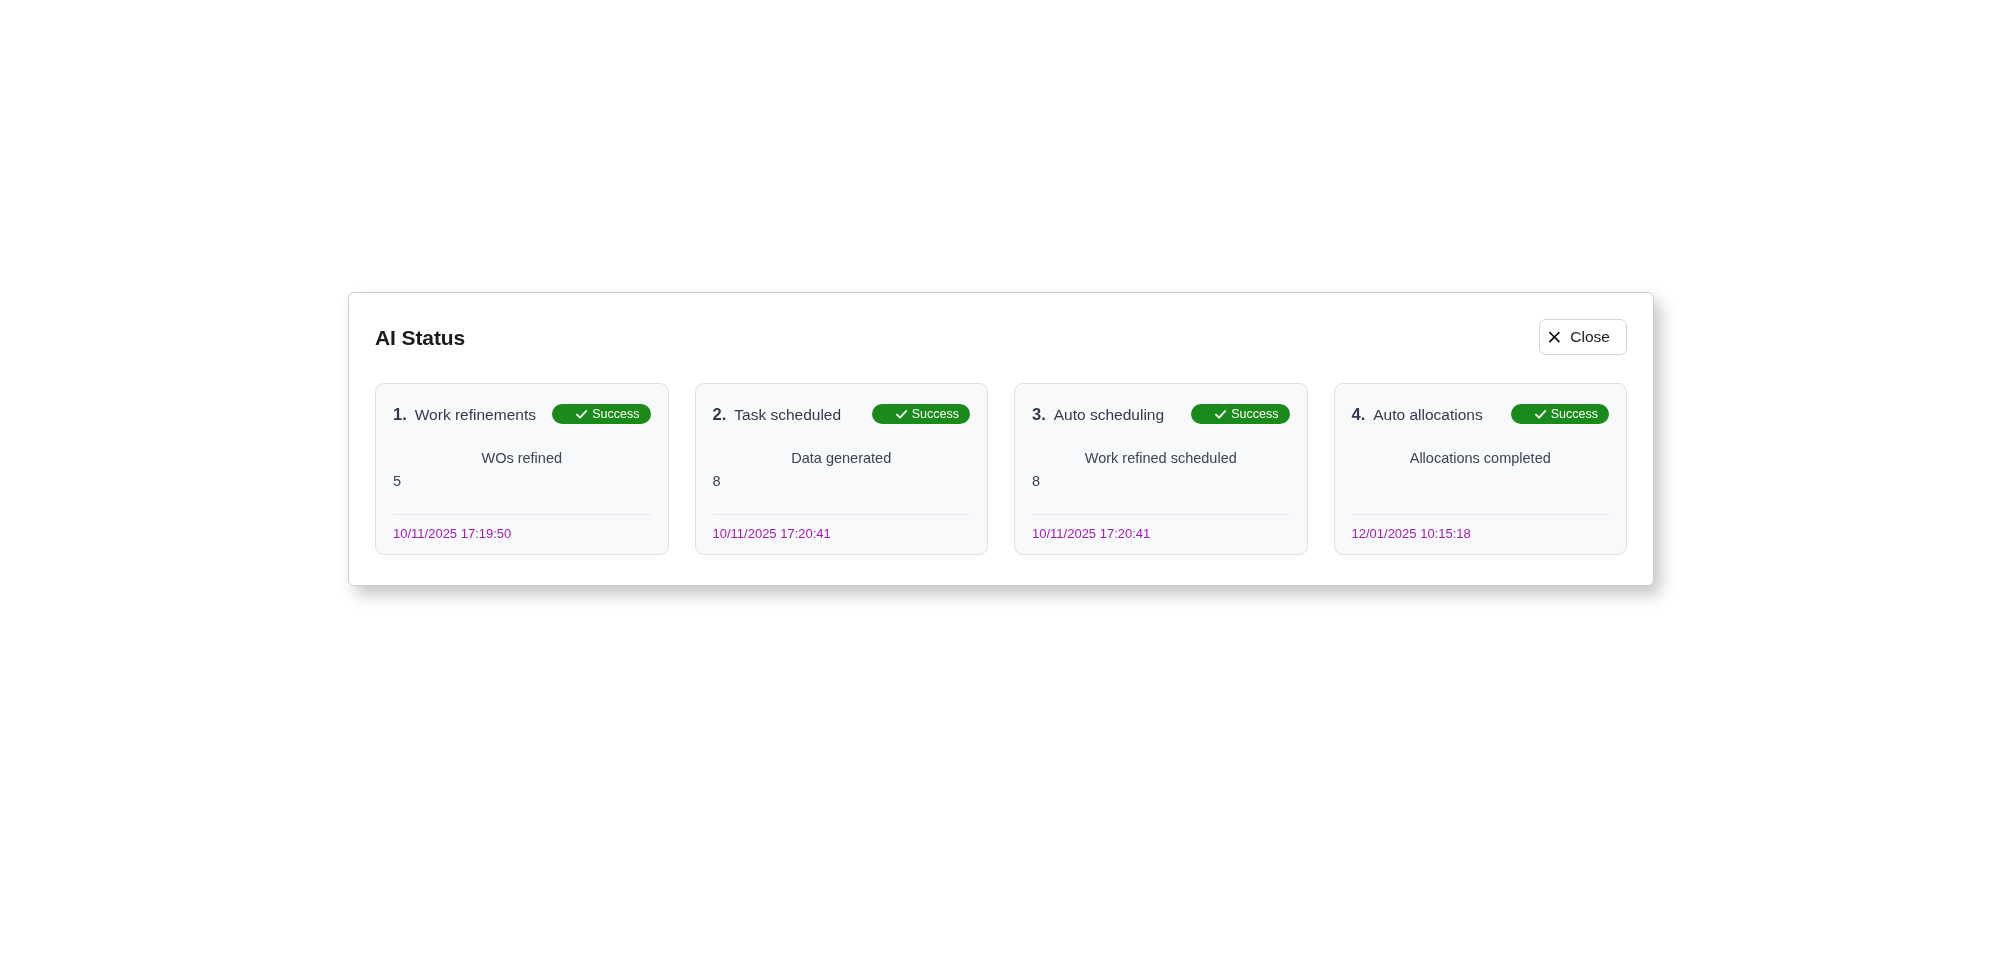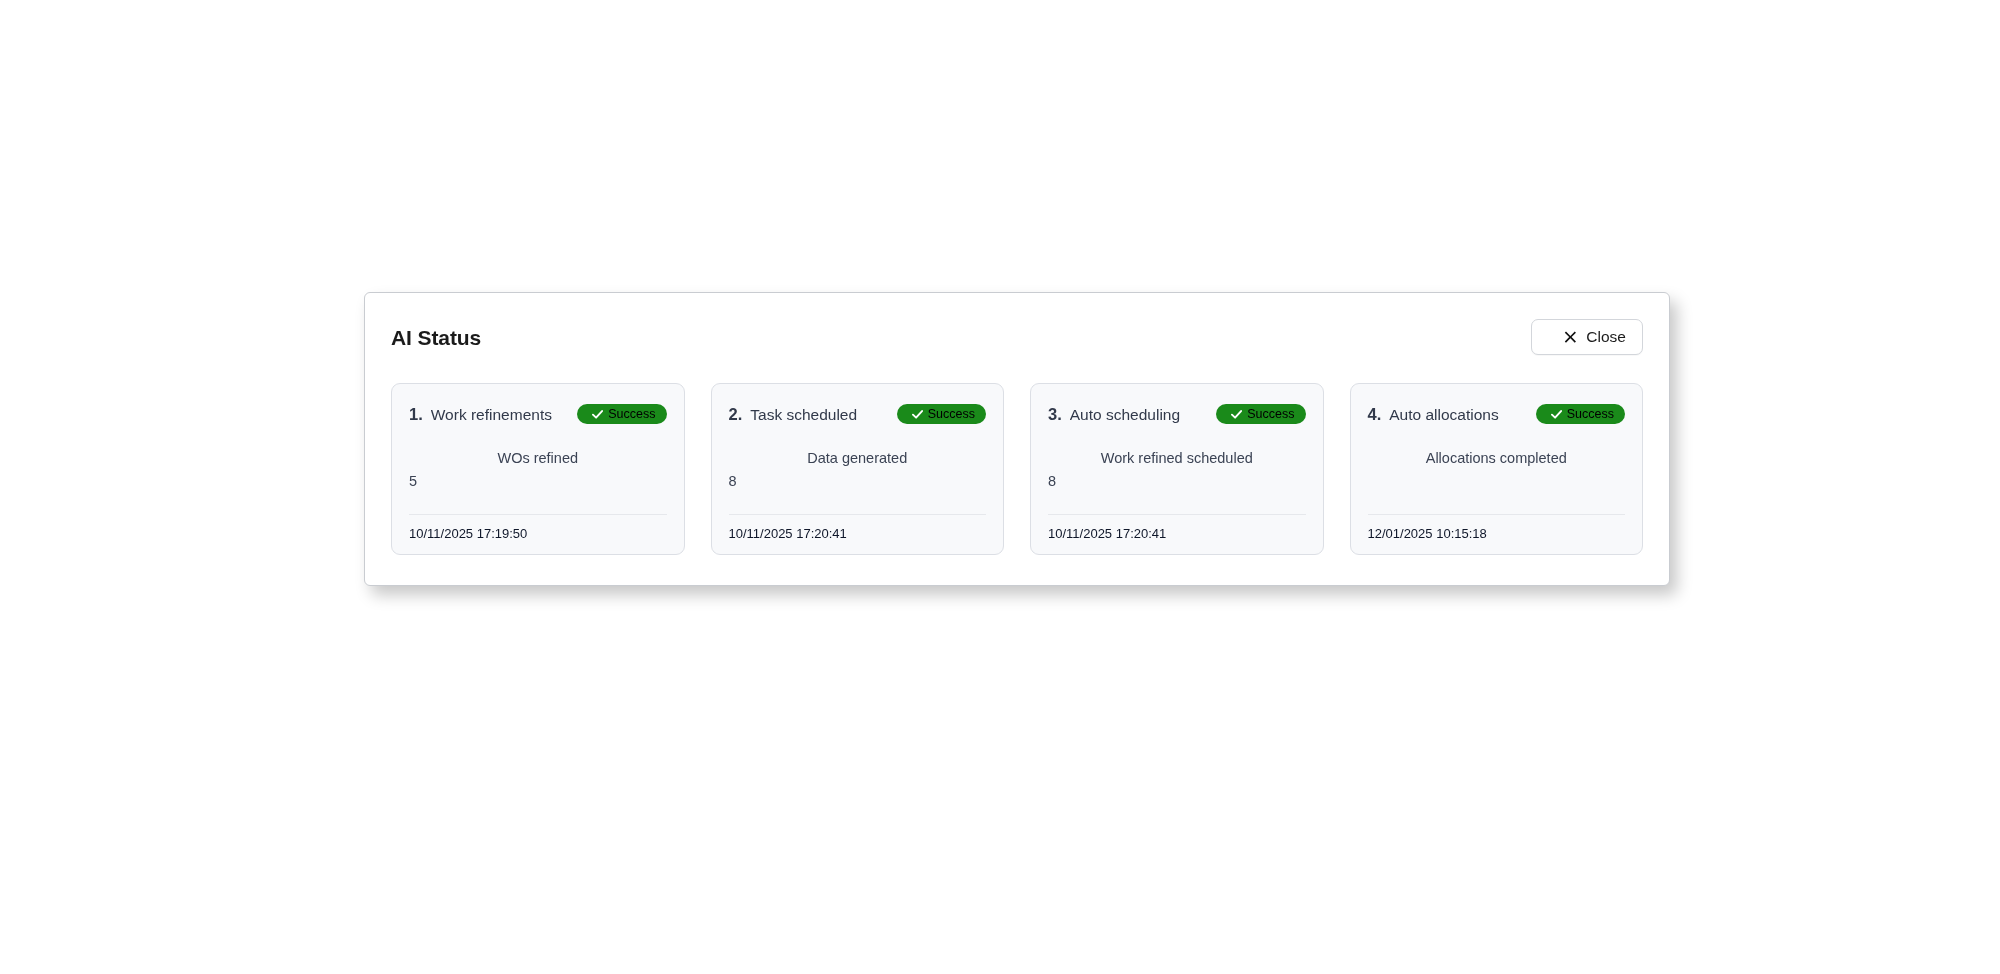--- a/index.html
+++ b/index.html
@@ -20,21 +20,20 @@
     position: absolute;
     left: 348px;
     top: 292px;
     width: 1306px;
     height: 294px;
     background: #ffffff;
     border: 1px solid #c9ccd1;
     border-radius: 6px;
     box-shadow: 7px 9px 16px rgba(0, 0, 0, 0.22);
     box-sizing: border-box;
-    margin-left: 16px;
   }
 
   
   #modal-header {
     position: absolute;
     left: 0;
     top: 0;
     right: 0;
     height: 88px;
     display: flex;
@@ -51,21 +50,21 @@
     line-height: 1;
   }
 
   .close-button {
     display: inline-flex;
     align-items: center;
     gap: 9px;
     background: #ffffff;
     border: 1px solid #d3d6db;
     border-radius: 7px;
-    padding: 9px 16px 9px 32px;
+    padding: 9px 16px 9px 8px;
     font-size: 15.5px;
     color: #1b1b1b;
     cursor: pointer;
     line-height: 1;
     font-family: "Liberation Sans", sans-serif;
     box-shadow: 0 1px 1px rgba(0,0,0,0.03);
   }
   .close-button .x-icon {
     display: inline-flex;
     align-items: center;
@@ -123,23 +122,23 @@
     white-space: nowrap;
     overflow: hidden;
     text-overflow: ellipsis;
   }
 
   .status-badge {
     display: inline-flex;
     align-items: center;
     gap: 5px;
     background: #1a8a1a;
-    color: #000000;
+    color: #ffffff;
     border-radius: 999px;
-    padding: 4px 11px 4px 15px;
+    padding: 4px 11px 4px 24px;
     font-size: 12.5px;
     line-height: 1;
     white-space: nowrap;
     flex: 0 0 auto;
   }
   .status-badge .check-icon {
     display: inline-flex;
     align-items: center;
     justify-content: center;
     width: 11px;
@@ -169,21 +168,21 @@
     right: 17px;
     bottom: 39px;
     height: 1px;
     background: #e6e8ec;
   }
   .card-timestamp {
     position: absolute;
     left: 17px;
     bottom: 14px;
     font-size: 13px;
-    color: #0f172a;
+    color: #a21caf;
     line-height: 1;
     white-space: nowrap;
   }
 </style>
 </head>
 <body>
 
 <div id="modal">
 
   <div id="modal-header">

